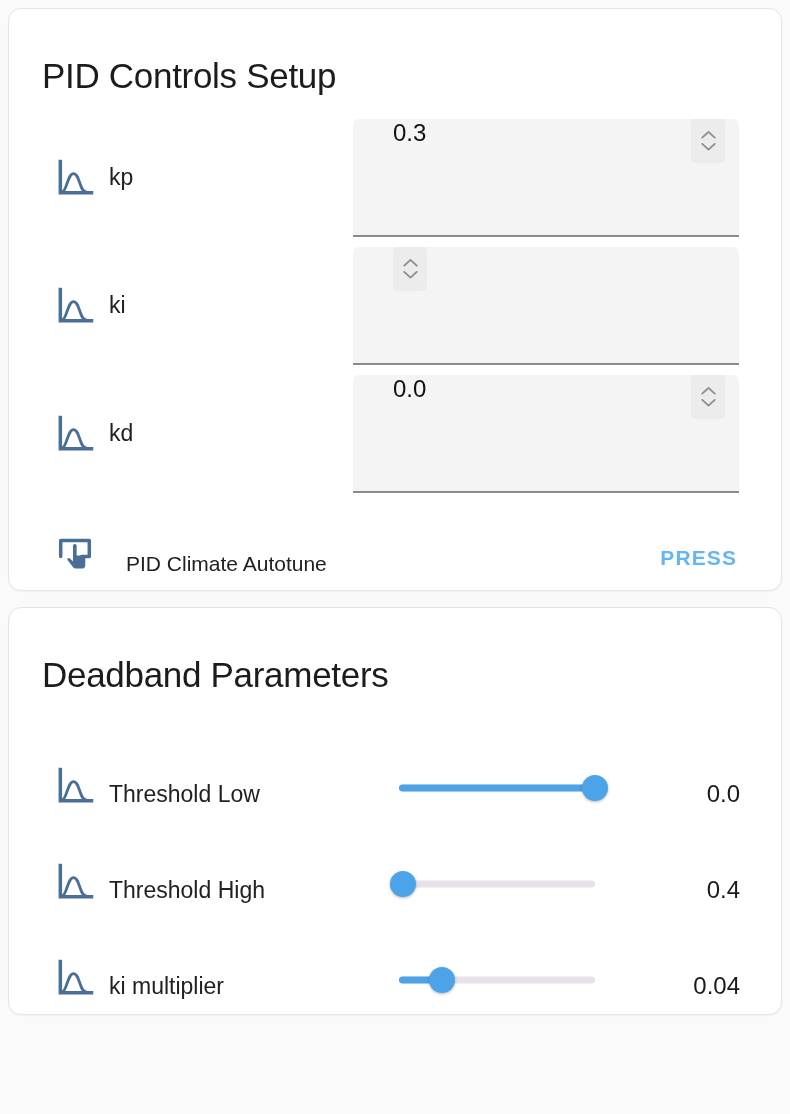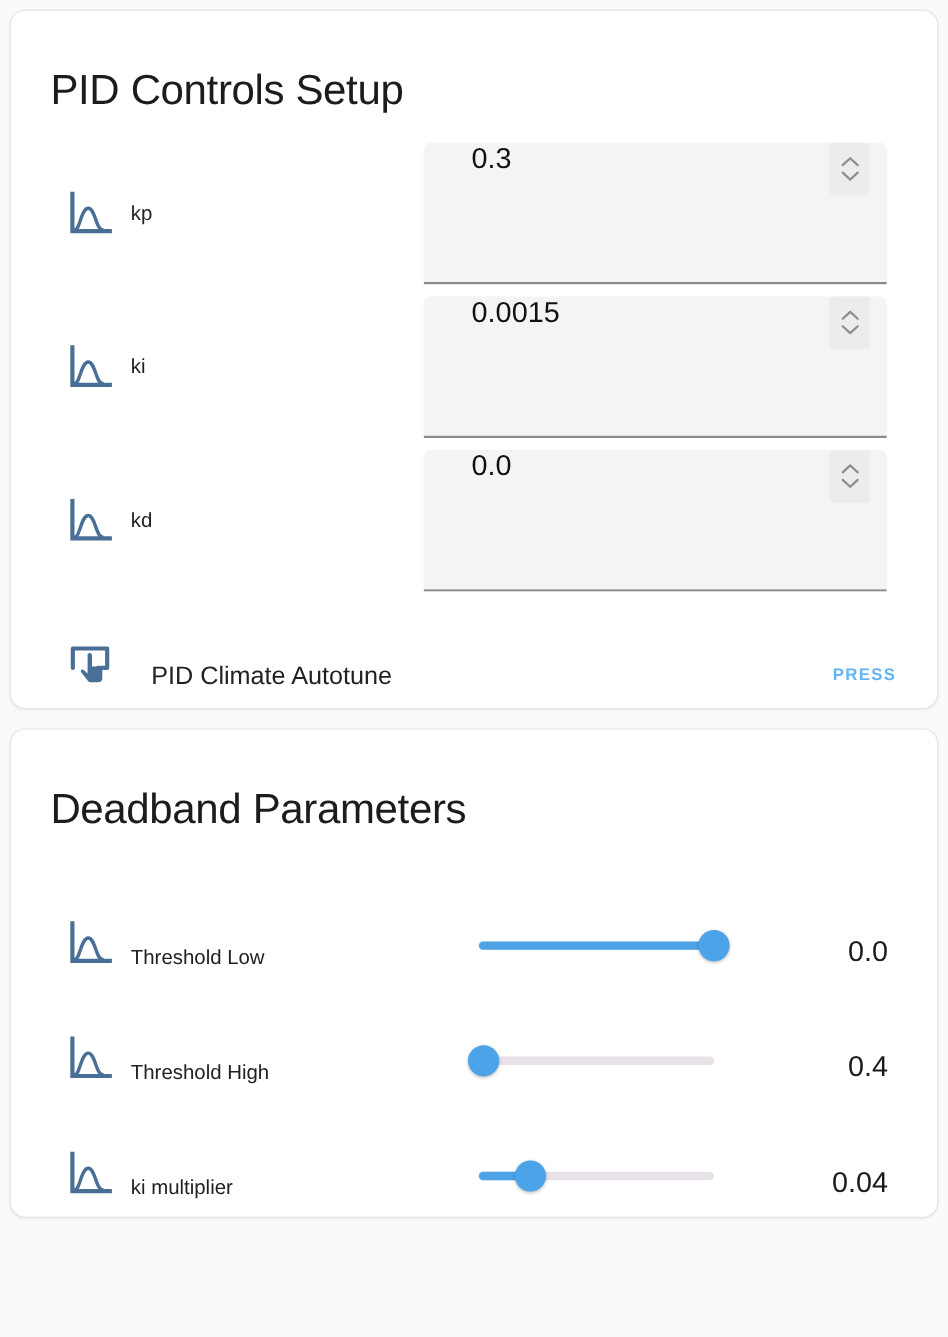--- a/index.html
+++ b/index.html
@@ -53,21 +53,21 @@
   .row-icon {
     width: 56px;
     min-width: 56px;
     margin-left: 44px;
     display: flex;
     align-items: center;
     justify-content: flex-start;
   }
 
   .row-label {
-    font-size: 17px;
+    font-size: 23px;
     color: #212121;
     font-weight: 400;
     flex: 1;
     white-space: nowrap;
   }
 
   
   .num-row {
     display: flex;
     align-items: center;
@@ -122,25 +122,25 @@
     display: flex;
     align-items: flex-end;
     height: 76px;
     margin-top: 2px;
     gap: 17px;
   }
 
   .press-row .row-label { font-size: 21px; }
 
   .press-btn {
-    font-size: 14px;
+    font-size: 21px;
     font-weight: 700;
     color: #64b5f6;
     letter-spacing: 1.1px;
-    margin-right: 32px;
+    margin-right: 42px;
     background: none;
     border: none;
     cursor: pointer;
     font-family: "Liberation Sans", sans-serif;
     padding: 6px 2px;
   }
 
   
   .slider-row {
     display: flex;
@@ -238,21 +238,20 @@
     <div class="row num-row">
       <span class="row-icon">
         <svg width="44" height="44" viewBox="0 0 24 24" fill="none">
           <path d="M4 3 V20 H21" stroke="#4a6f96" stroke-width="1.9" stroke-linecap="square"></path>
           <path d="M5.2 19.3 C7.4 19.3 8 9.6 11.2 9.6 C14.4 9.6 14.7 19.3 17.6 19.3" stroke="#4a6f96" stroke-width="1.55" fill="none" stroke-linecap="round"></path>
         </svg>
       </span>
       <span class="row-label">ki</span>
       <div class="num-field-wrap">
         <div class="num-field">
-          <span class="num-value">0.0015</span>
           <span class="spinner">
             <svg width="15" height="9" viewBox="0 0 12 7">
                 <path d="M1 6 L6 1.4 L11 6" stroke="#8e8e8e" stroke-width="1.5" fill="none" stroke-linecap="round" stroke-linejoin="round"></path>
               </svg>
             <svg width="15" height="9" viewBox="0 0 12 7">
                 <path d="M1 1.4 L6 6 L11 1.4" stroke="#8e8e8e" stroke-width="1.5" fill="none" stroke-linecap="round" stroke-linejoin="round"></path>
               </svg>
           </span>
         </div>
       </div>

